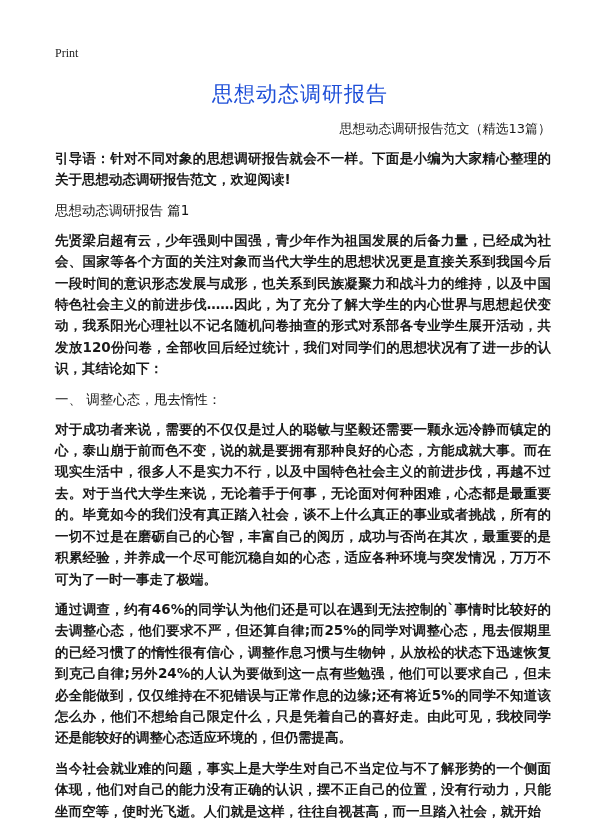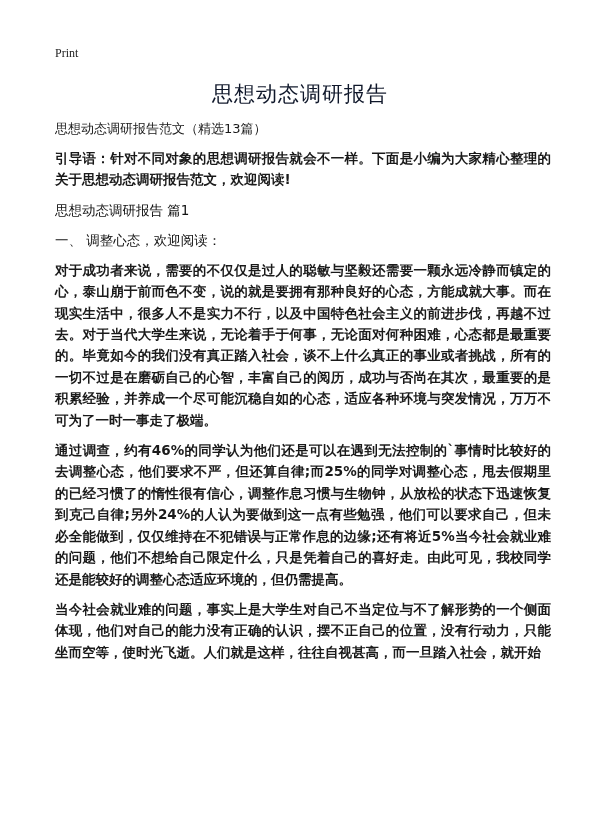--- a/index.html
+++ b/index.html
@@ -30,33 +30,34 @@
       font-size: 12px;
       color: #222;
     }
     .doc-title {
       position: absolute;
       left: 0;
       width: 600px;
       top: 80px;
       text-align: center;
       font-size: 21px;
-      color: #0f172a;
+      color: #1d4ed8;
       letter-spacing: 1px;
     }
     .content {
       position: absolute;
       left: 55px;
       top: 118px;
       width: 496px;
     }
     .subtitle {
       font-size: 13px;
       line-height: 21px;
       margin: 0 0 9px 0;
+      text-align: right;
     }
     .para {
       font-size: 13.5px;
       line-height: 21.4px;
       margin: 0 0 9px 0;
       text-align: justify;
       word-break: break-all;
       font-weight: bold;
     }
     .section-heading {
@@ -71,18 +72,19 @@
 <body>
 
 <div class="page">
   <div class="print-label">Print</div>
   <div class="doc-title">思想动态调研报告</div>
 
   <div class="content">
     <p class="subtitle">思想动态调研报告范文（精选13篇）</p>
     <p class="para">引导语：针对不同对象的思想调研报告就会不一样。下面是小编为大家精心整理的关于思想动态调研报告范文，欢迎阅读!</p>
     <p class="section-heading">思想动态调研报告 篇1</p>
-    <p class="section-heading">一、 调整心态，欢迎阅读：</p>
+    <p class="para">先贤梁启超有云，少年强则中国强，青少年作为祖国发展的后备力量，已经成为社会、国家等各个方面的关注对象而当代大学生的思想状况更是直接关系到我国今后一段时间的意识形态发展与成形，也关系到民族凝聚力和战斗力的维持，以及中国特色社会主义的前进步伐……因此，为了充分了解大学生的内心世界与思想起伏变动，我系阳光心理社以不记名随机问卷抽查的形式对系部各专业学生展开活动，共发放120份问卷，全部收回后经过统计，我们对同学们的思想状况有了进一步的认识，其结论如下：</p>
+    <p class="section-heading">一、 调整心态，甩去惰性：</p>
     <p class="para">对于成功者来说，需要的不仅仅是过人的聪敏与坚毅还需要一颗永远冷静而镇定的心，泰山崩于前而色不变，说的就是要拥有那种良好的心态，方能成就大事。而在现实生活中，很多人不是实力不行，以及中国特色社会主义的前进步伐，再越不过去。对于当代大学生来说，无论着手于何事，无论面对何种困难，心态都是最重要的。毕竟如今的我们没有真正踏入社会，谈不上什么真正的事业或者挑战，所有的一切不过是在磨砺自己的心智，丰富自己的阅历，成功与否尚在其次，最重要的是积累经验，并养成一个尽可能沉稳自如的心态，适应各种环境与突发情况，万万不可为了一时一事走了极端。</p>
-    <p class="para">通过调查，约有46%的同学认为他们还是可以在遇到无法控制的`事情时比较好的去调整心态，他们要求不严，但还算自律;而25%的同学对调整心态，甩去假期里的已经习惯了的惰性很有信心，调整作息习惯与生物钟，从放松的状态下迅速恢复到克己自律;另外24%的人认为要做到这一点有些勉强，他们可以要求自己，但未必全能做到，仅仅维持在不犯错误与正常作息的边缘;还有将近5%当今社会就业难的问题，他们不想给自己限定什么，只是凭着自己的喜好走。由此可见，我校同学还是能较好的调整心态适应环境的，但仍需提高。</p>
+    <p class="para">通过调查，约有46%的同学认为他们还是可以在遇到无法控制的`事情时比较好的去调整心态，他们要求不严，但还算自律;而25%的同学对调整心态，甩去假期里的已经习惯了的惰性很有信心，调整作息习惯与生物钟，从放松的状态下迅速恢复到克己自律;另外24%的人认为要做到这一点有些勉强，他们可以要求自己，但未必全能做到，仅仅维持在不犯错误与正常作息的边缘;还有将近5%的同学不知道该怎么办，他们不想给自己限定什么，只是凭着自己的喜好走。由此可见，我校同学还是能较好的调整心态适应环境的，但仍需提高。</p>
     <p class="para">当今社会就业难的问题，事实上是大学生对自己不当定位与不了解形势的一个侧面体现，他们对自己的能力没有正确的认识，摆不正自己的位置，没有行动力，只能坐而空等，使时光飞逝。人们就是这样，往往自视甚高，而一旦踏入社会，就开始</p>
   </div>
 </div>
 
 </body></html>

